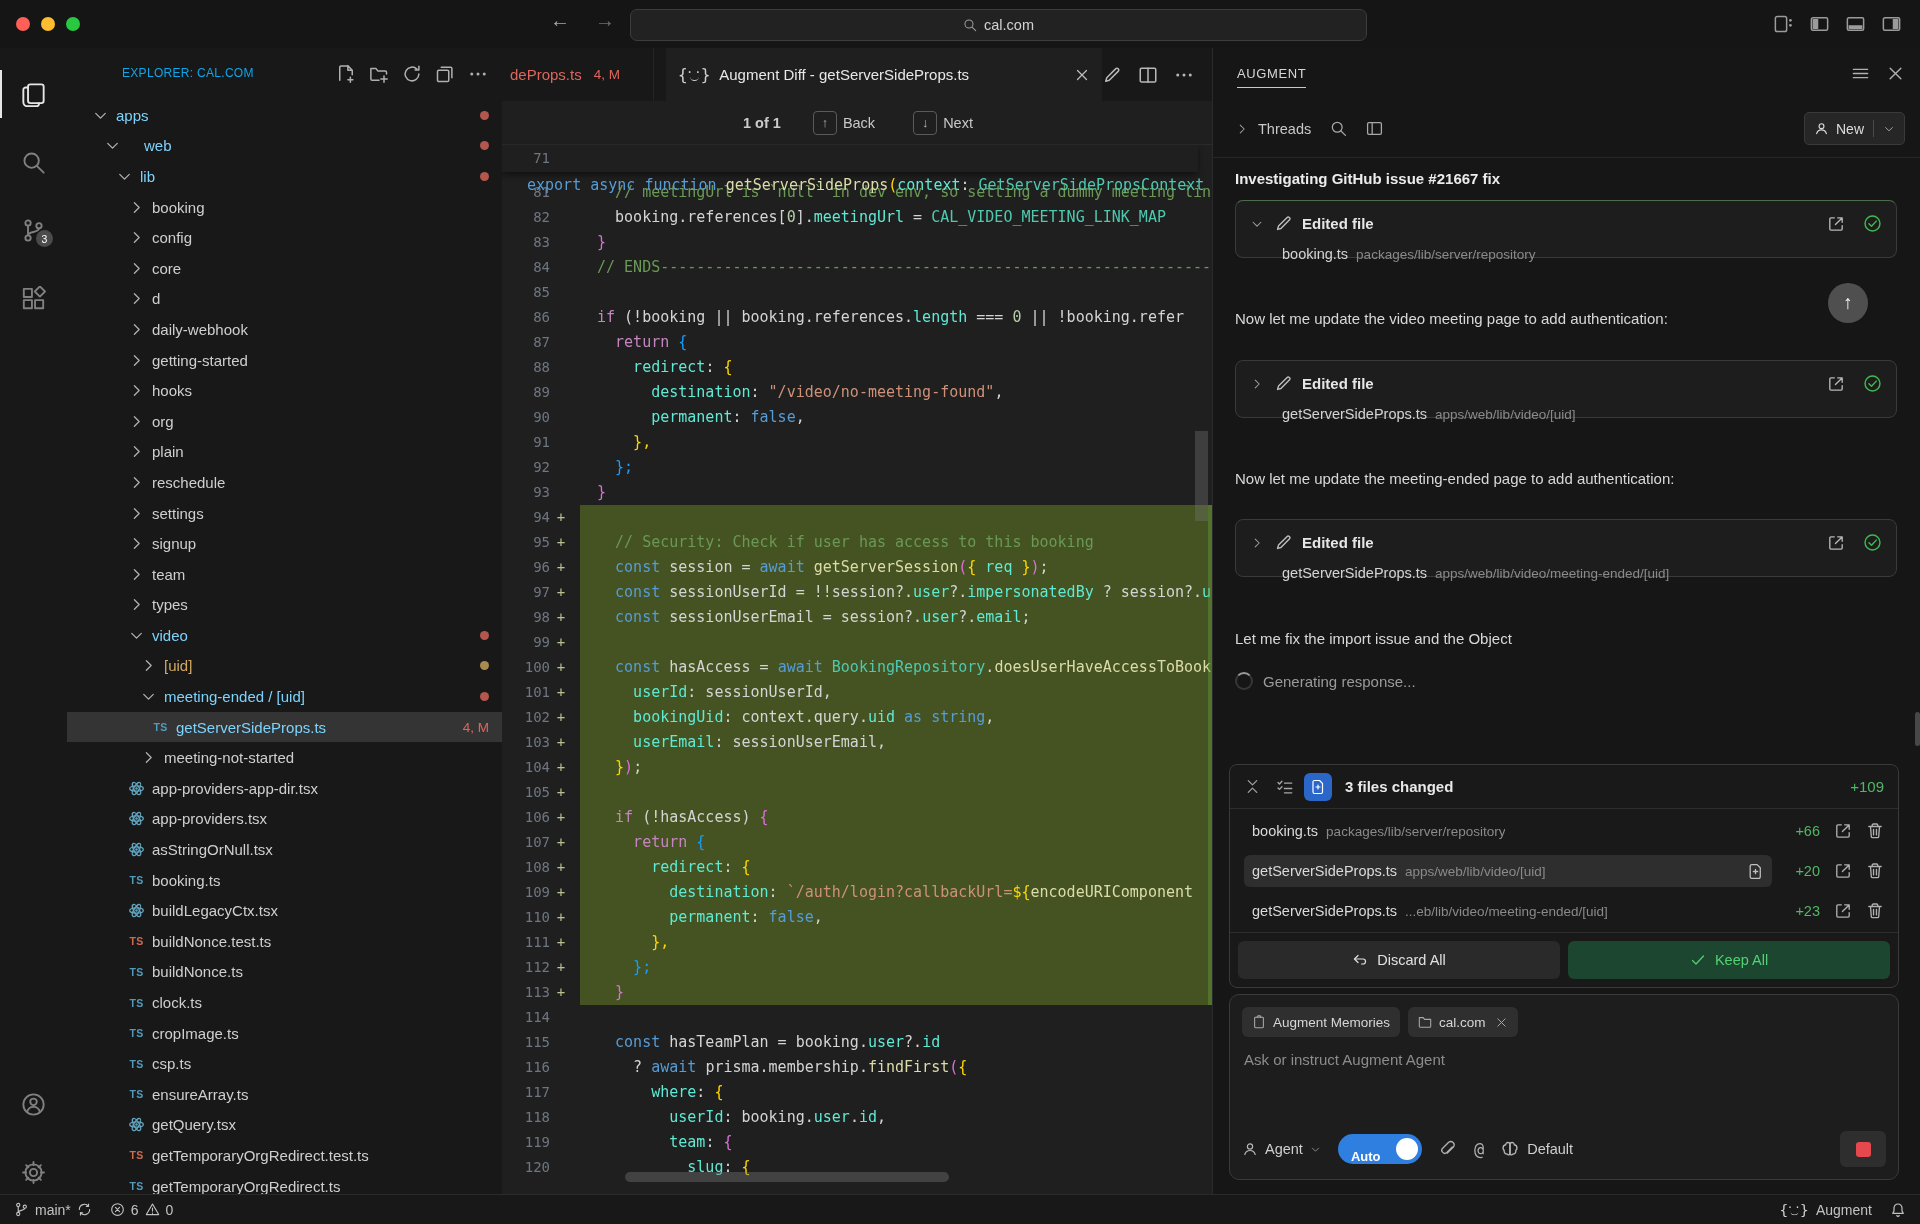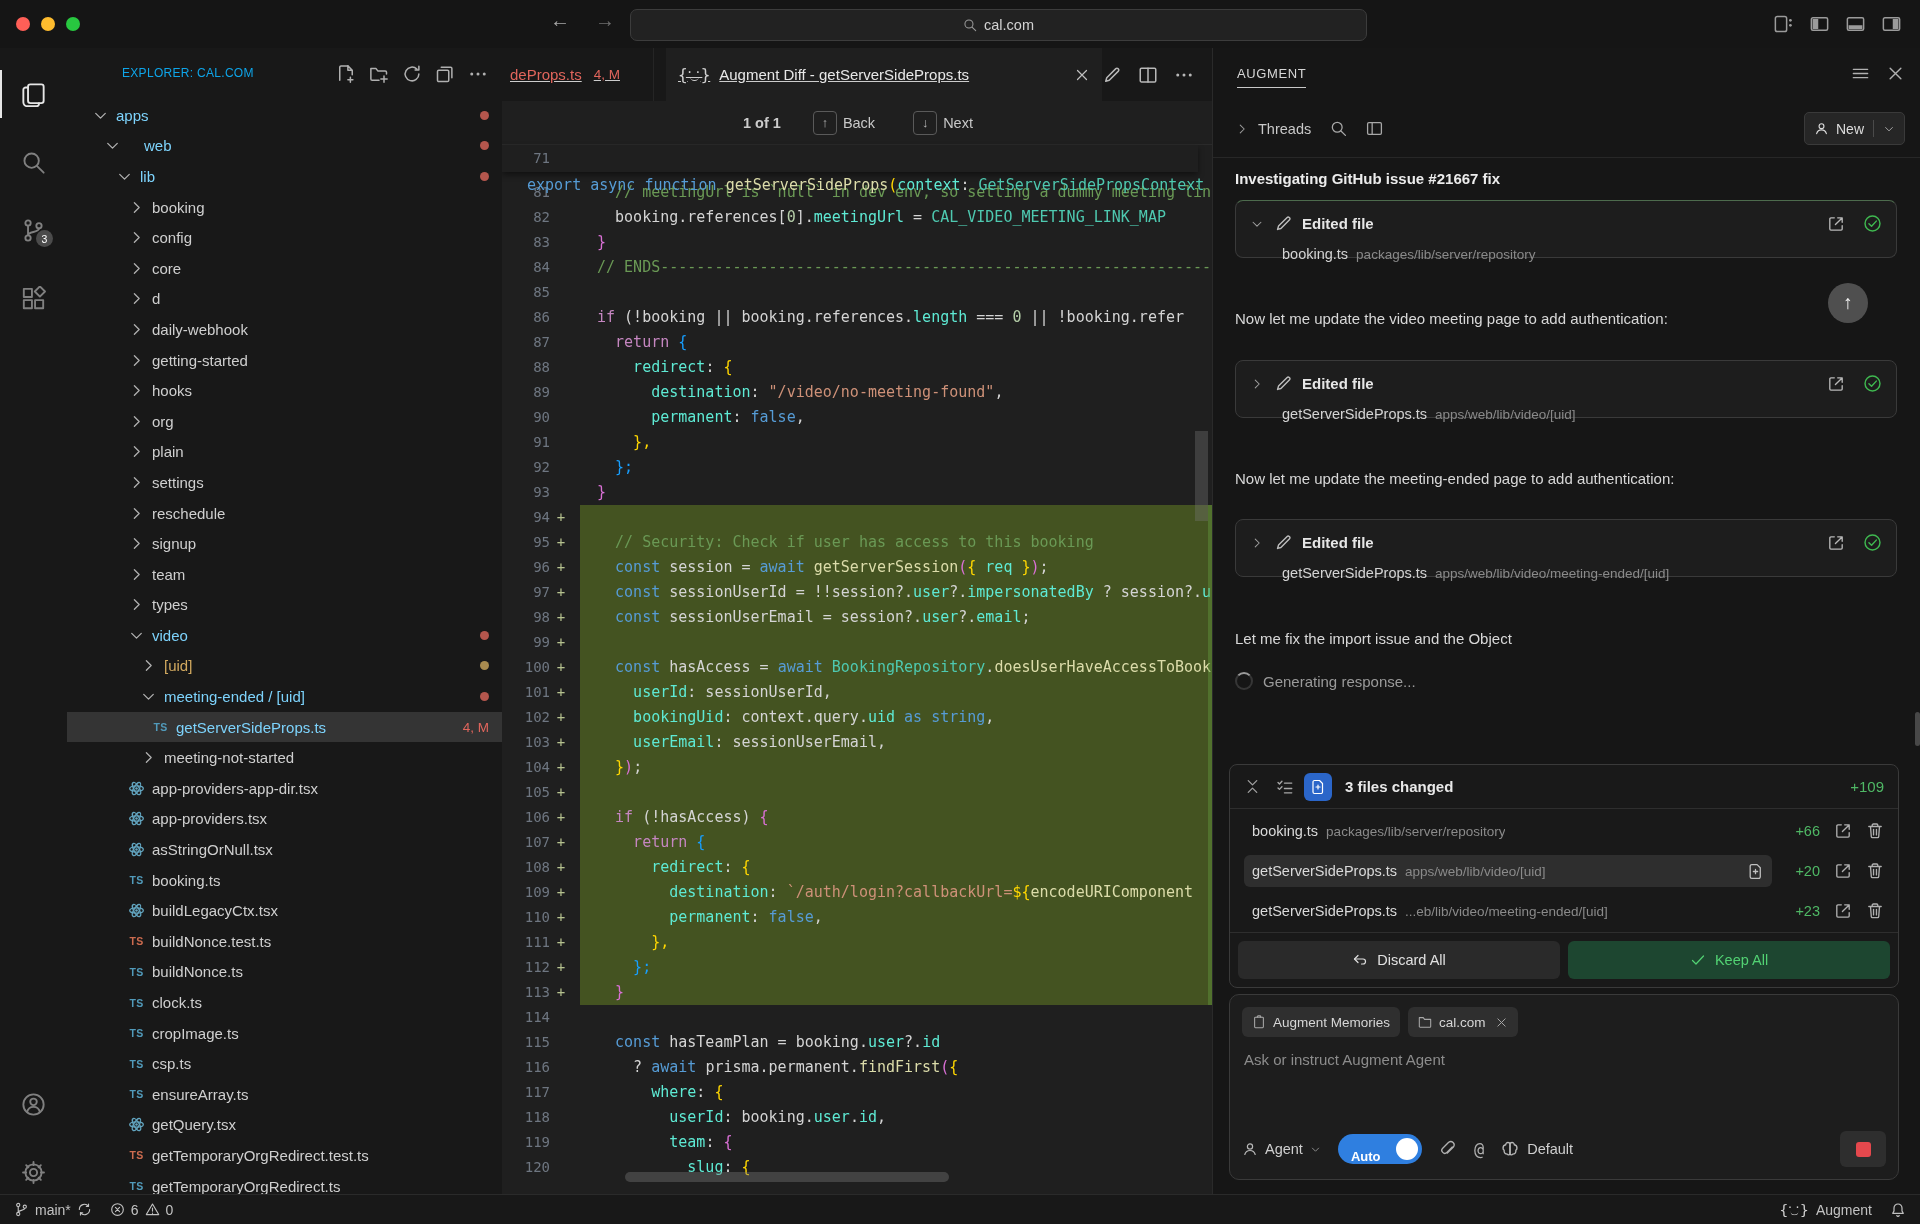--- a/index.html
+++ b/index.html
@@ -44,21 +44,21 @@
   .tsb.test{color:#cc6b4f;}
   .tlab{white-space:nowrap;}
   .tlab.err{color:#7dd3fc;}
   .tlab.mod{color:#d2a95f;}
   .tsp{flex:1;}
   .tbd{font-size:13.5px;color:#e0655c;margin-left:8px;}
   .tdot{width:9px;height:9px;border-radius:50%;margin-left:8px;flex:none;}
 
   
   .editor{position:absolute;left:502px;top:48px;width:710px;height:1146px;background:#1f1f1f;overflow:hidden;}
-  .tabbar{position:absolute;left:0;top:0;right:0;height:53px;background:#181818;border-bottom:1px solid #252525;display:flex;align-items:stretch;text-decoration:underline;}
+  .tabbar{position:absolute;left:0;top:0;right:0;height:53px;background:#181818;border-bottom:1px solid #252525;display:flex;align-items:stretch;}
   .tab{display:flex;align-items:center;font-size:15px;}
   .tab.partial{width:146px;padding-left:8px;color:#e0655c;border-right:1px solid #252525;overflow:hidden;white-space:nowrap;}
   .tab .tbadge{margin-left:12px;font-size:13.5px;color:#e0655c;}
   .tabspacer{width:12px;}
   .tab.active{width:420px;background:#1f1f1f;color:#e8e8e8;padding:0 12px;gap:9px;white-space:nowrap;}
   .closex{margin-left:auto;color:#c0c0c0;width:16px;height:16px;}
   .tabactions{margin-left:auto;display:flex;align-items:center;gap:16px;margin-right:18px;color:#b8b8b8;}
   .tabactions .ic{width:20px;height:20px;}
   .auglogo{display:inline-flex;align-items:center;font-family:"DejaVu Sans Mono",monospace;color:#cfcfcf;}
   .auglogo .br{font-size:16px;line-height:16px;}
@@ -418,30 +418,30 @@
           </span>
           <span class="tlab">plain</span>
           <span class="tsp"></span>
         </div>
         <div class="trow" style="padding-left: 61px;">
           <span class="chev ic">
             <svg viewBox="0 0 16 16" fill="none" stroke="currentColor" stroke-width="1.2" stroke-linecap="round" stroke-linejoin="round">
               <path d="M6 3.5l4.5 4.5L6 12.5"></path>
             </svg>
           </span>
+          <span class="tlab">reschedule</span>
+          <span class="tsp"></span>
+        </div>
+        <div class="trow" style="padding-left: 61px;">
+          <span class="chev ic">
+            <svg viewBox="0 0 16 16" fill="none" stroke="currentColor" stroke-width="1.2" stroke-linecap="round" stroke-linejoin="round">
+              <path d="M6 3.5l4.5 4.5L6 12.5"></path>
+            </svg>
+          </span>
           <span class="tlab">settings</span>
-          <span class="tsp"></span>
-        </div>
-        <div class="trow" style="padding-left: 61px;">
-          <span class="chev ic">
-            <svg viewBox="0 0 16 16" fill="none" stroke="currentColor" stroke-width="1.2" stroke-linecap="round" stroke-linejoin="round">
-              <path d="M6 3.5l4.5 4.5L6 12.5"></path>
-            </svg>
-          </span>
-          <span class="tlab">reschedule</span>
           <span class="tsp"></span>
         </div>
         <div class="trow" style="padding-left: 61px;">
           <span class="chev ic">
             <svg viewBox="0 0 16 16" fill="none" stroke="currentColor" stroke-width="1.2" stroke-linecap="round" stroke-linejoin="round">
               <path d="M6 3.5l4.5 4.5L6 12.5"></path>
             </svg>
           </span>
           <span class="tlab">signup</span>
           <span class="tsp"></span>
@@ -723,21 +723,21 @@
           <div class="cline added"><i class="lbg"></i><span class="lnum">106</span><span class="lplus">+</span><span class="ltext"><span class="c">  if</span><span class="w"> (!hasAccess) </span><span class="u">{</span></span></div>
           <div class="cline added"><i class="lbg"></i><span class="lnum">107</span><span class="lplus">+</span><span class="ltext"><span class="c">    return</span><span class="w"> </span><span class="b">{</span></span></div>
           <div class="cline added"><i class="lbg"></i><span class="lnum">108</span><span class="lplus">+</span><span class="ltext"><span class="p">      redirect</span><span class="w">: </span><span class="y">{</span></span></div>
           <div class="cline added"><i class="lbg"></i><span class="lnum">109</span><span class="lplus">+</span><span class="ltext"><span class="p">        destination</span><span class="w">: </span><span class="s">`/auth/login?callbackUrl=</span><span class="y">${</span><span class="f">encodeURIComponent</span></span></div>
           <div class="cline added"><i class="lbg"></i><span class="lnum">110</span><span class="lplus">+</span><span class="ltext"><span class="p">        permanent</span><span class="w">: </span><span class="k">false</span><span class="w">,</span></span></div>
           <div class="cline added"><i class="lbg"></i><span class="lnum">111</span><span class="lplus">+</span><span class="ltext"><span class="y">      },</span></span></div>
           <div class="cline added"><i class="lbg"></i><span class="lnum">112</span><span class="lplus">+</span><span class="ltext"><span class="b">    };</span></span></div>
           <div class="cline added"><i class="lbg"></i><span class="lnum">113</span><span class="lplus">+</span><span class="ltext"><span class="u">  }</span></span></div>
           <div class="cline"><span class="lnum">114</span><span class="lplus"></span><span class="ltext"></span></div>
           <div class="cline"><span class="lnum">115</span><span class="lplus"></span><span class="ltext"><span class="k">  const </span><span class="w">hasTeamPlan = booking.</span><span class="p">user</span><span class="w">?.</span><span class="p">id</span></span></div>
-          <div class="cline"><span class="lnum">116</span><span class="lplus"></span><span class="ltext"><span class="w">    ? </span><span class="k">await </span><span class="w">prisma.permanent.</span><span class="f">findFirst</span><span class="u">(</span><span class="y">{</span></span></div>
+          <div class="cline"><span class="lnum">116</span><span class="lplus"></span><span class="ltext"><span class="w">    ? </span><span class="k">await </span><span class="w">prisma.membership.</span><span class="f">findFirst</span><span class="u">(</span><span class="y">{</span></span></div>
           <div class="cline"><span class="lnum">117</span><span class="lplus"></span><span class="ltext"><span class="p">      where</span><span class="w">: </span><span class="y">{</span></span></div>
           <div class="cline"><span class="lnum">118</span><span class="lplus"></span><span class="ltext"><span class="p">        userId</span><span class="w">: booking.</span><span class="p">user</span><span class="w">.</span><span class="p">id</span><span class="w">,</span></span></div>
           <div class="cline"><span class="lnum">119</span><span class="lplus"></span><span class="ltext"><span class="p">        team</span><span class="w">: </span><span class="u">{</span></span></div>
           <div class="cline"><span class="lnum">120</span><span class="lplus"></span><span class="ltext"><span class="p">          slug</span><span class="w">: </span><span class="y">{</span></span></div>
         </div>
       <div class="hsb"></div>
       <div class="vsb"></div>
       <div class="ovr"></div>
     </div>
   </div>

